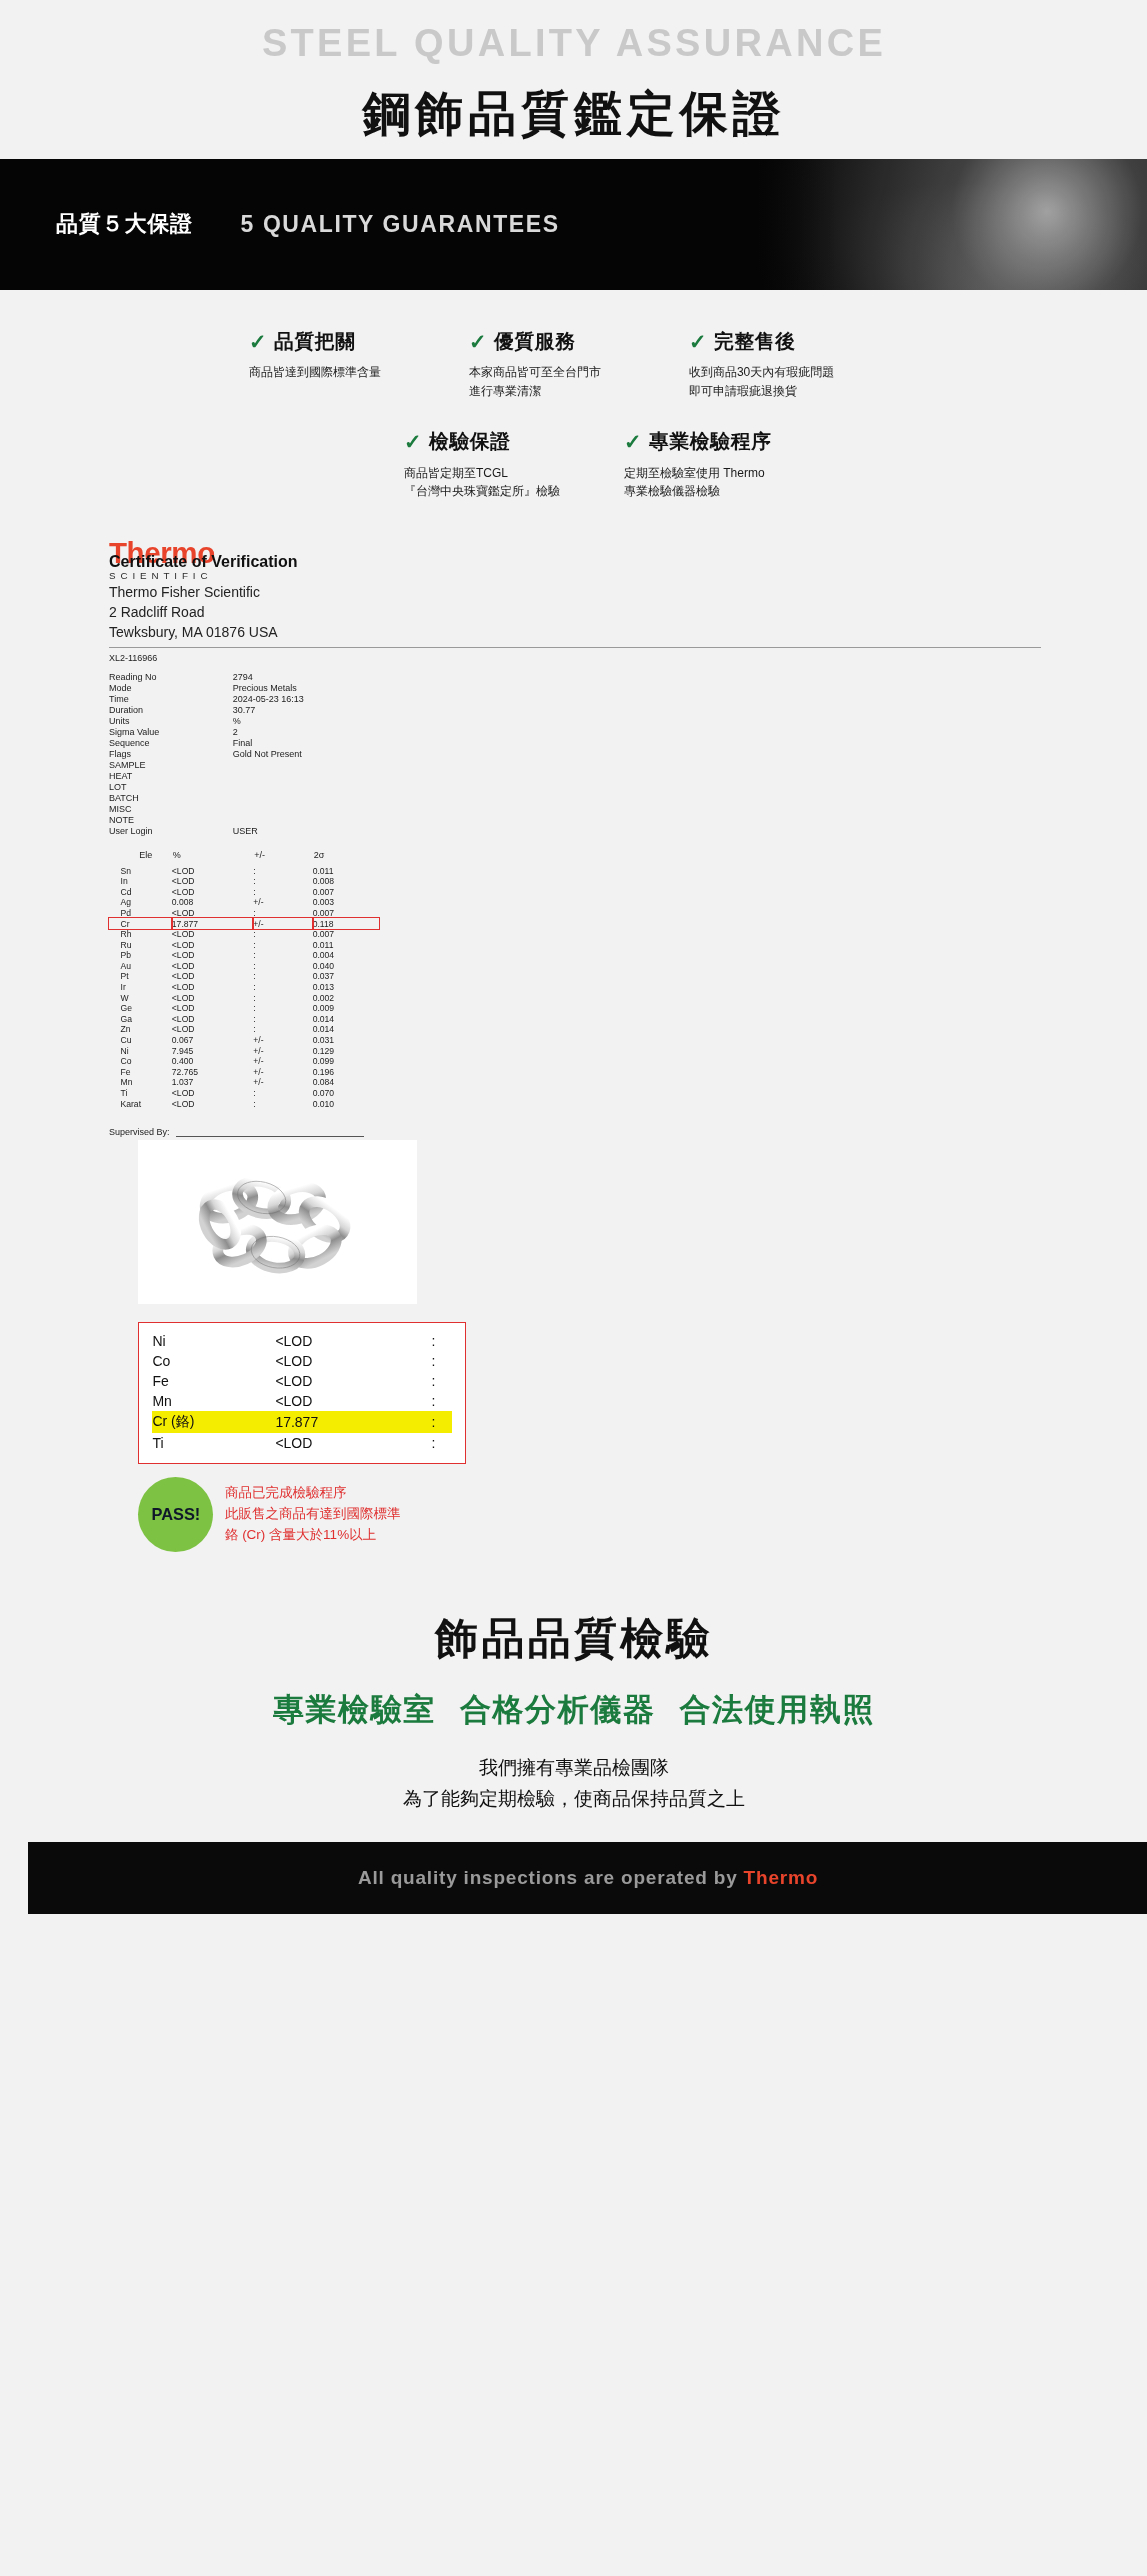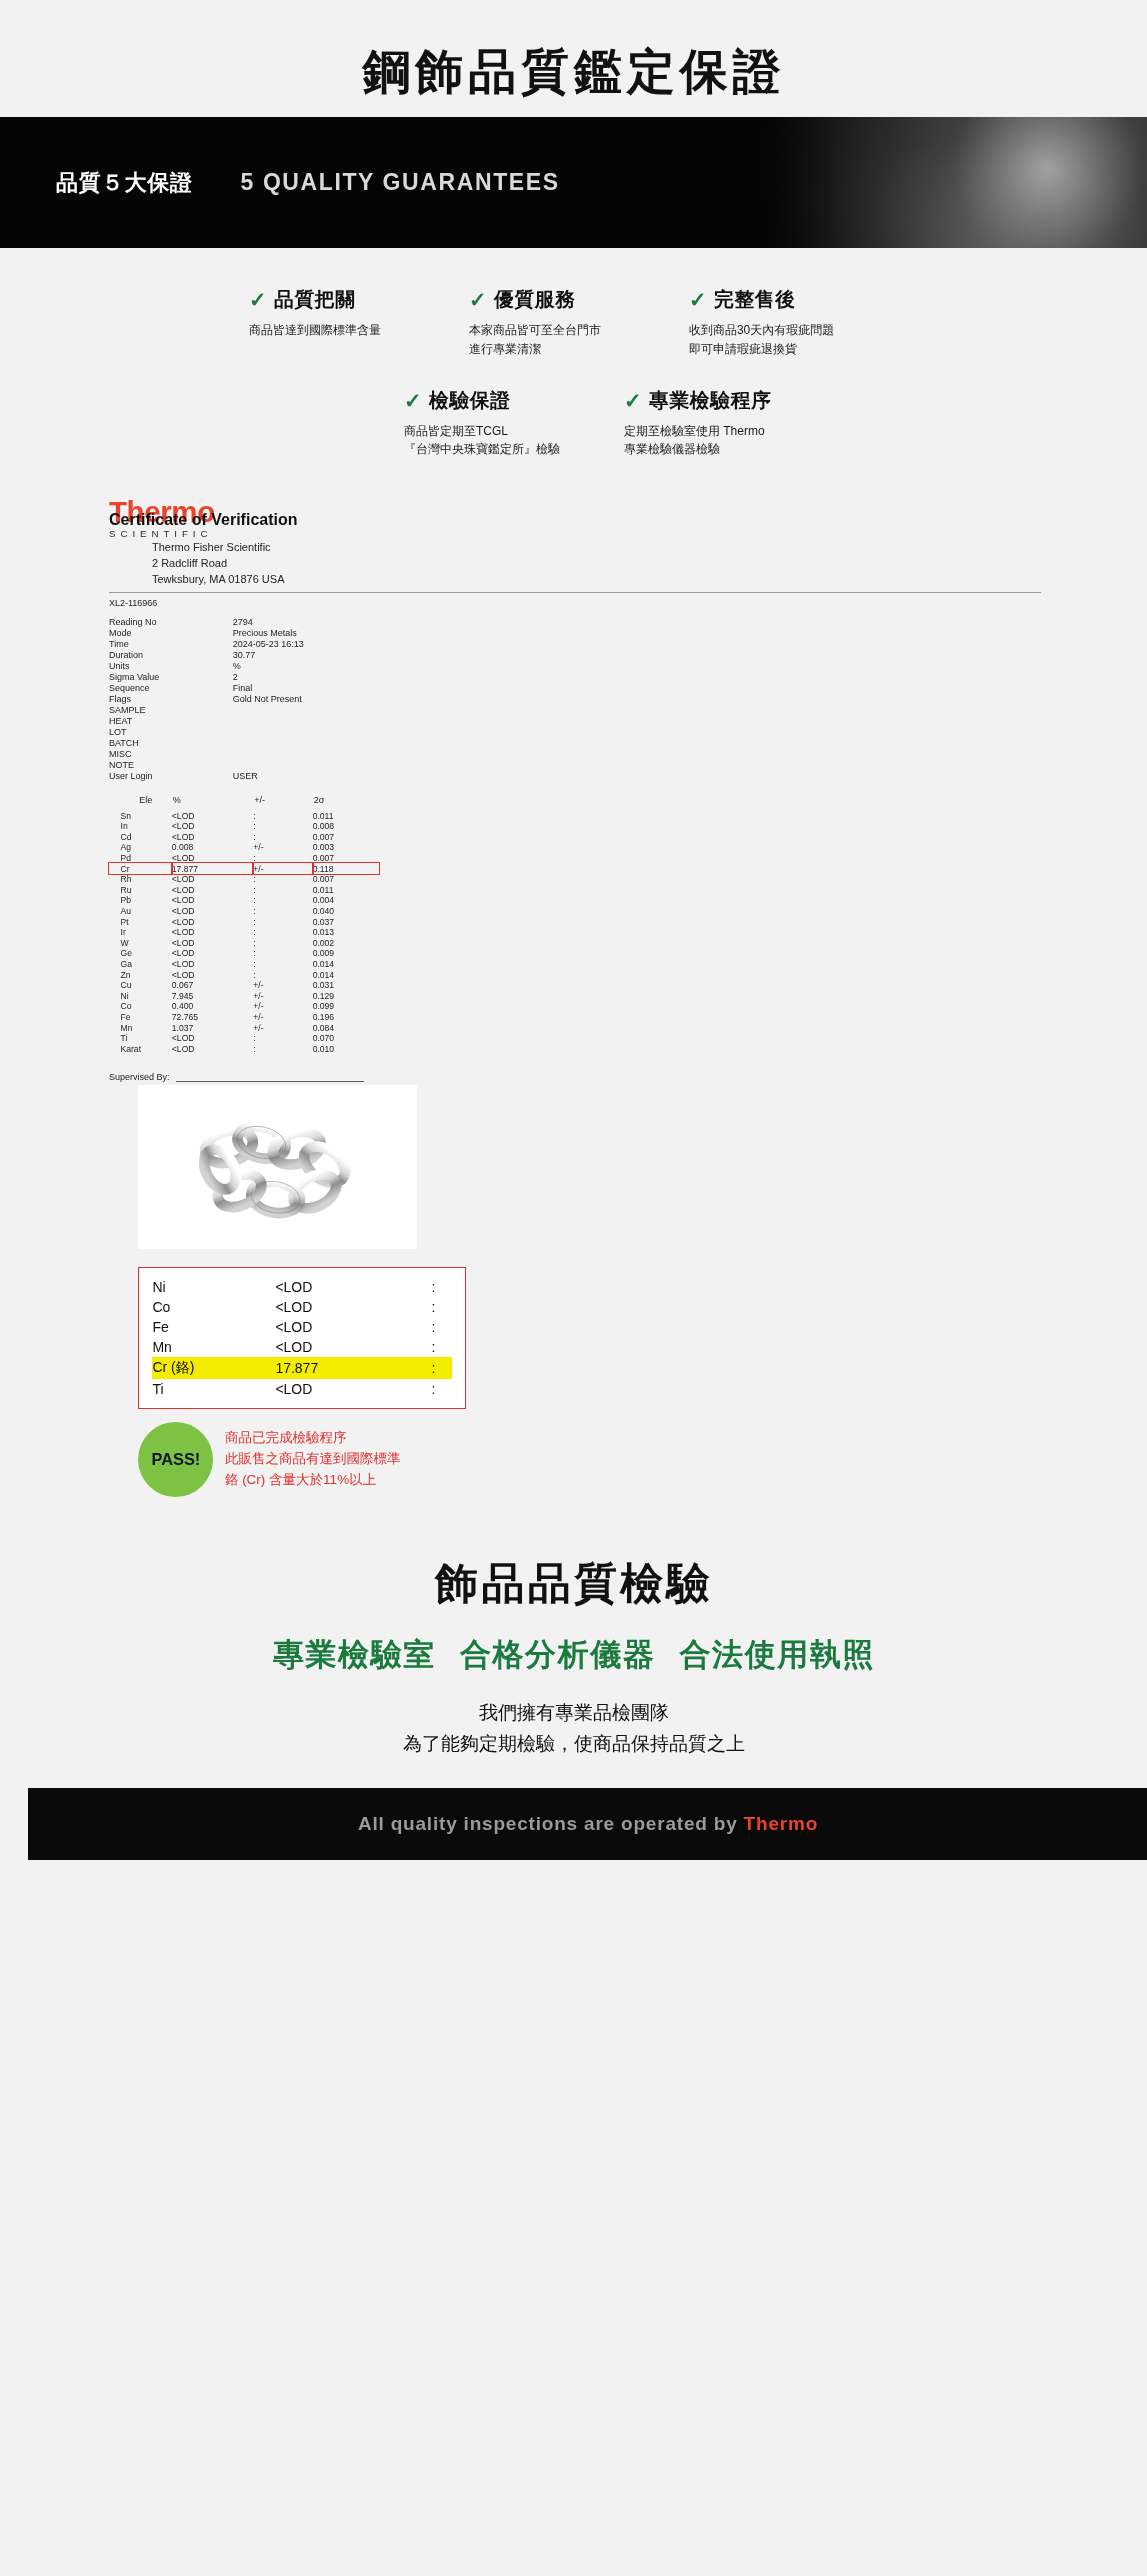--- a/index.html
+++ b/index.html
@@ -106,21 +106,21 @@
     position: relative;
     padding: 8.2px 49px 24.6px 51px;
   }
   .thermo-logo {
     font-size: 29.5px; font-weight: bold; color: #e8442c; letter-spacing: -0.4px; line-height: 1;
   }
   .thermo-sci {
     font-size: 9.8px; letter-spacing: 4.9px; color: #2b2b2b; margin-top: 1.6px; font-weight: 500;
   }
   .thermo-addr {
-    margin-top: 9px; font-size: 11px; line-height: 1.45; color: #222; margin-left: 43px;
+    margin-top: 9px; font-size: 14px; line-height: 1.45; color: #222;
   }
   .cert-title {
     text-align: left; font-size: 16px; font-weight: bold; color: #111;
     margin-top: -28px; margin-bottom: 11px;
   }
   .cert-rule { border-top: 0.8px solid #9a9a9a; margin-top: 4.9px; }
   .cert-serial { font-size: 9px; color: #222; margin-top: 4.9px; }
 
   .cert-main { display: flex; margin-top: 8.2px; flex-direction: column; }
   .cert-left { width: 385px; }
@@ -184,20 +184,21 @@
   }
   .footer-text { color: #9a9a9a; font-size: 19px; font-weight: bold; letter-spacing: 0.8px; }
   .footer-text .tm { color: #e8442c; }
 </style>
 </head>
 <body>
 
 <div class="page">
 
   <section class="hero">
+    <div class="hero-en">STEEL QUALITY ASSURANCE</div>
     <div class="hero-zh">鋼飾品質鑑定保證</div>
   </section>
 
   <section class="banner">
     <div class="banner-photo"></div>
     <div class="banner-inner">
       <span class="banner-zh">品質５大保證</span>
       <span class="banner-en">5 QUALITY GUARANTEES</span>
     </div>
   </section>

